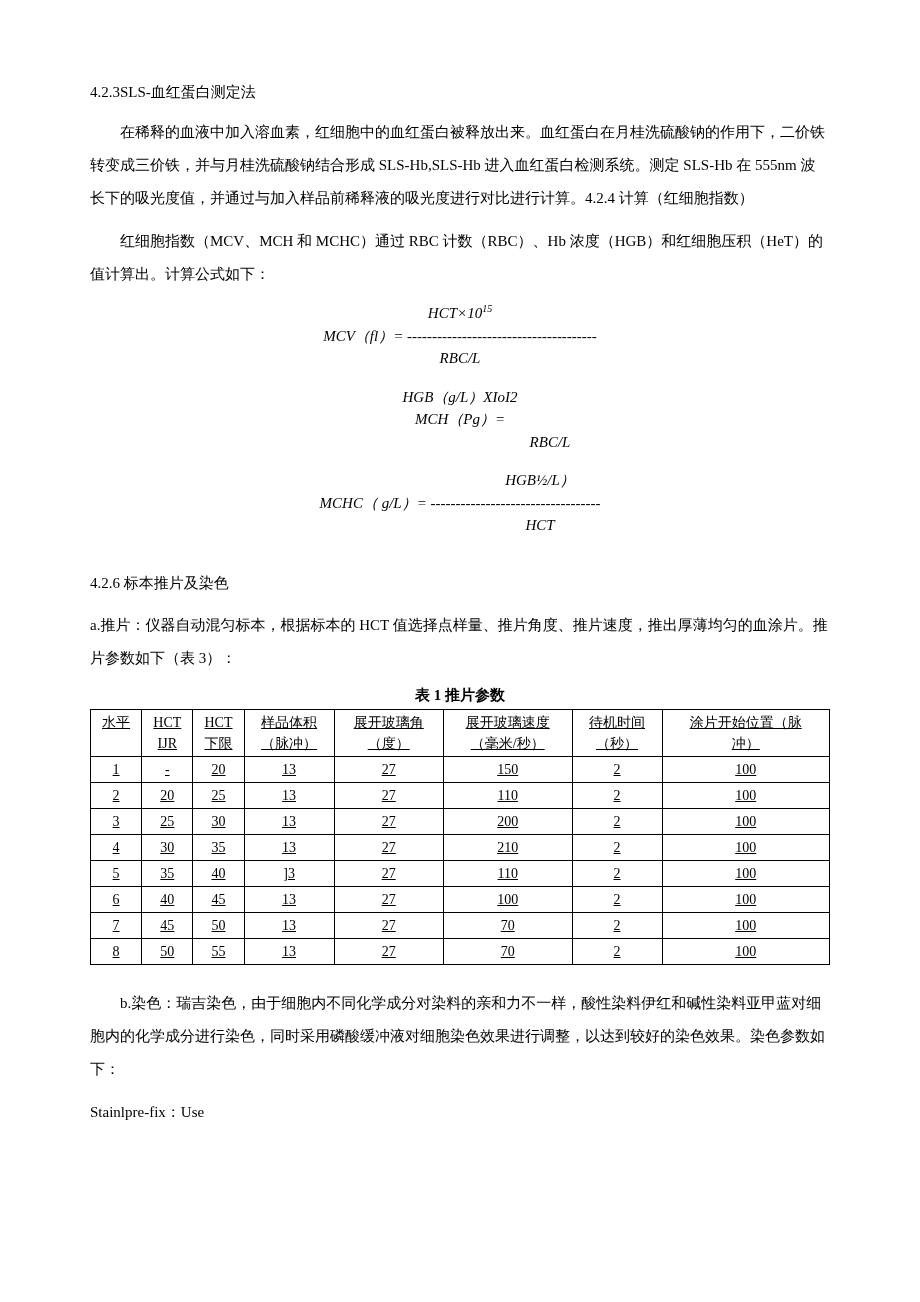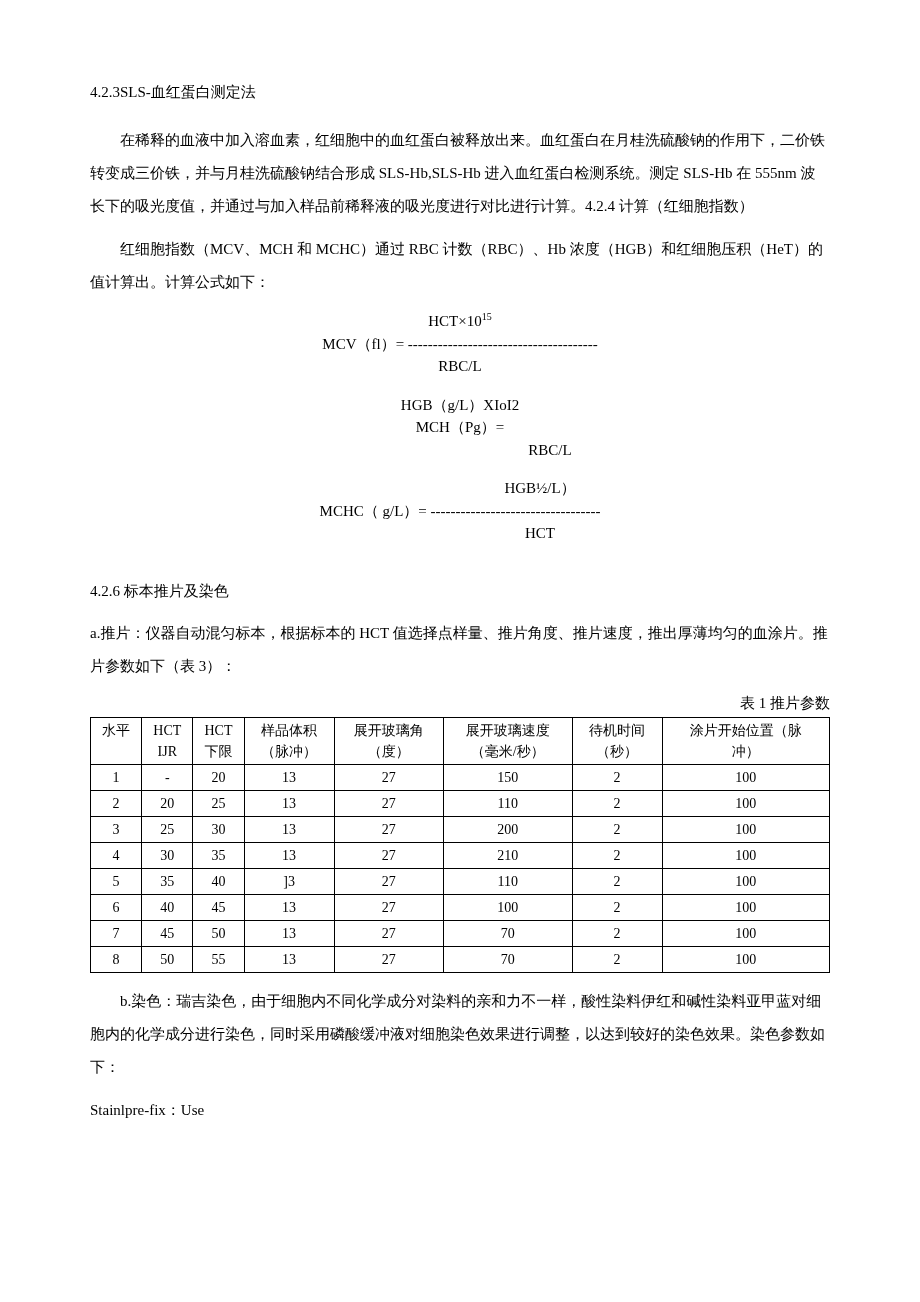--- a/index.html
+++ b/index.html
@@ -7,49 +7,51 @@
     font-size: 15px;
     line-height: 1.6;
     color: #000;
     background: #fff;
     width: 920px;
     margin: 0;
     padding: 80px 90px 60px 90px;
     box-sizing: border-box;
   }
   .section-heading {
-    margin-bottom: 20px;
+    margin-bottom: 12px;
   }
   .para {
     text-indent: 2em;
     line-height: 2.2;
     margin-bottom: 10px;
   }
   .formula-block {
     text-align: center;
     line-height: 1.5;
     margin: 0 0;
+    font-style: italic;
   }
   .sub-heading {
     margin: 34px 0 14px 0;
   }
   .plain-para {
     line-height: 2.2;
     margin-bottom: 8px;
   }
   .table-title {
-    text-align: right;
-    font-weight: normal;
+    text-align: center;
+    font-weight: bold;
     margin-top: 6px;
     margin-bottom: 2px;
   }
   table {
     border-collapse: collapse;
     width: 100%;
     font-size: 14px;
+    text-decoration: underline;
   }
   th, td {
     border: 1px solid #000;
     text-align: center;
     padding: 2px 4px;
     font-weight: normal;
     line-height: 1.5;
   }
   th {
     vertical-align: top;
@@ -182,15 +184,15 @@
         <td>55</td>
         <td>13</td>
         <td>27</td>
         <td>70</td>
         <td>2</td>
         <td>100</td>
       </tr>
     </tbody>
 </table>
 
-<div class="para" style="margin-top:12px;">b.染色：瑞吉染色，由于细胞内不同化学成分对染料的亲和力不一样，酸性染料伊红和碱性染料亚甲蓝对细胞内的化学成分进行染色，同时采用磷酸缓冲液对细胞染色效果进行调整，以达到较好的染色效果。染色参数如下：</div>
+<div class="para" style="margin-top:22px;">b.染色：瑞吉染色，由于细胞内不同化学成分对染料的亲和力不一样，酸性染料伊红和碱性染料亚甲蓝对细胞内的化学成分进行染色，同时采用磷酸缓冲液对细胞染色效果进行调整，以达到较好的染色效果。染色参数如下：</div>
 
 <div class="plain-para">Stainlpre-fix：Use</div>
 
 </body></html>

